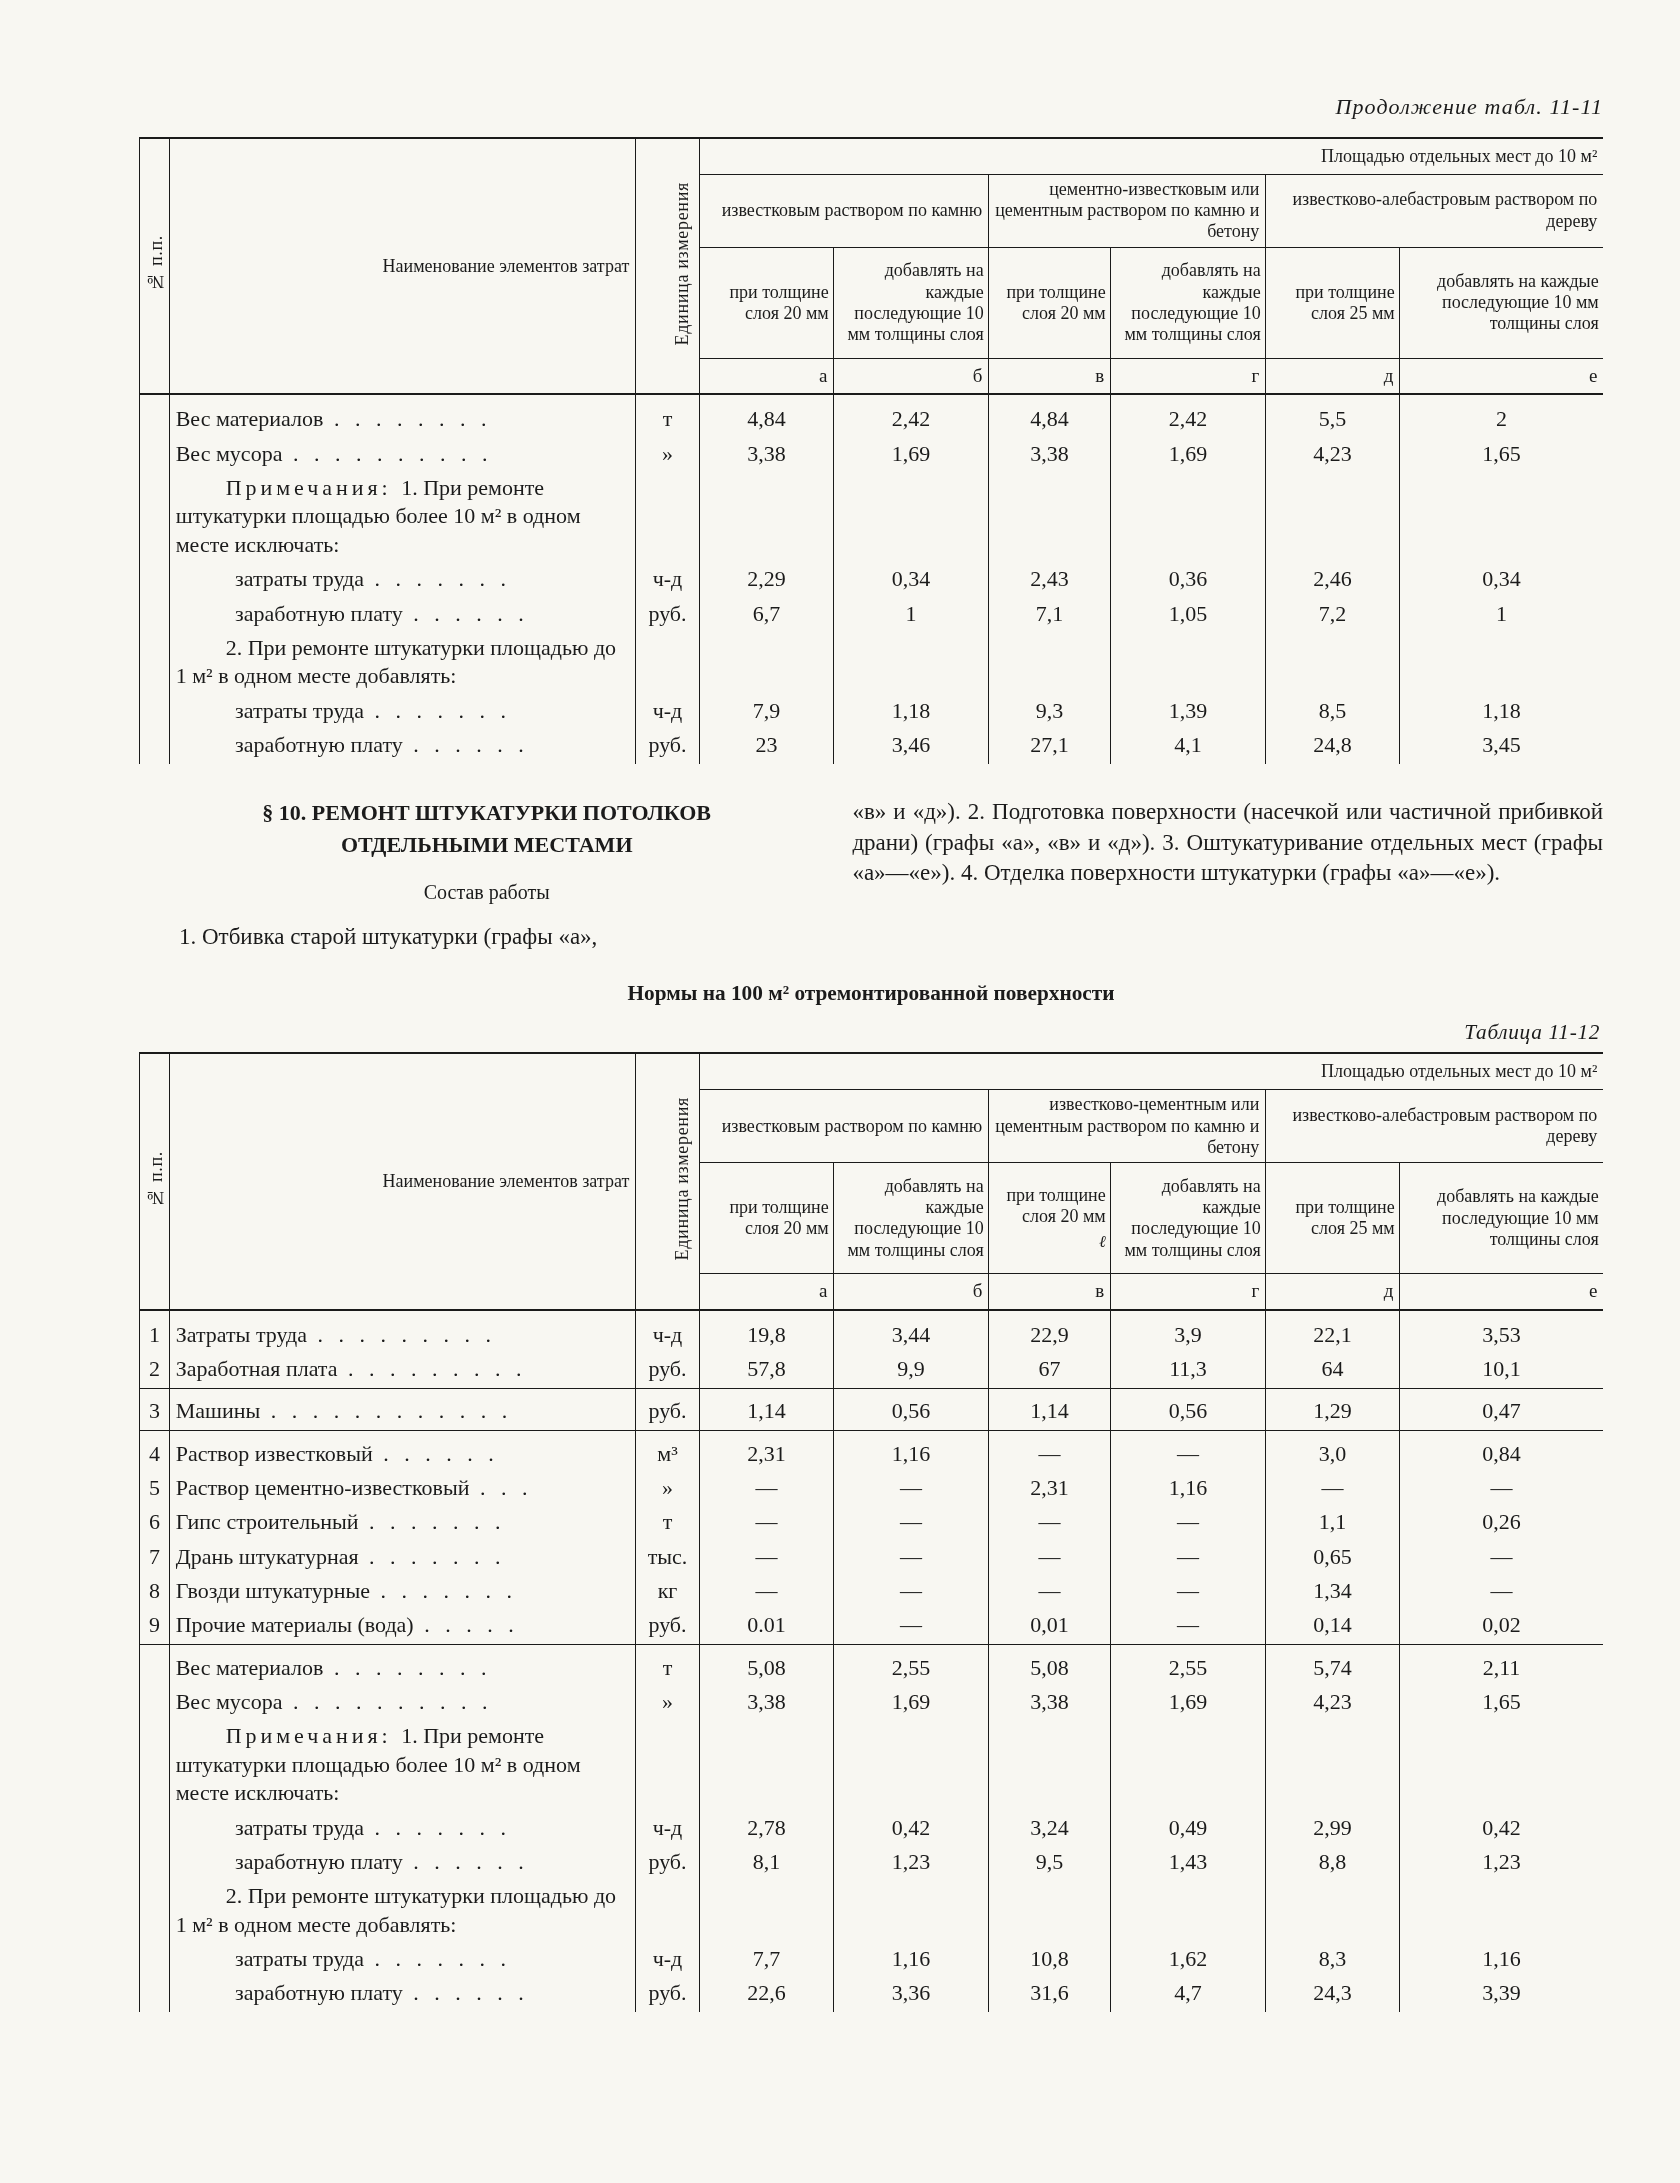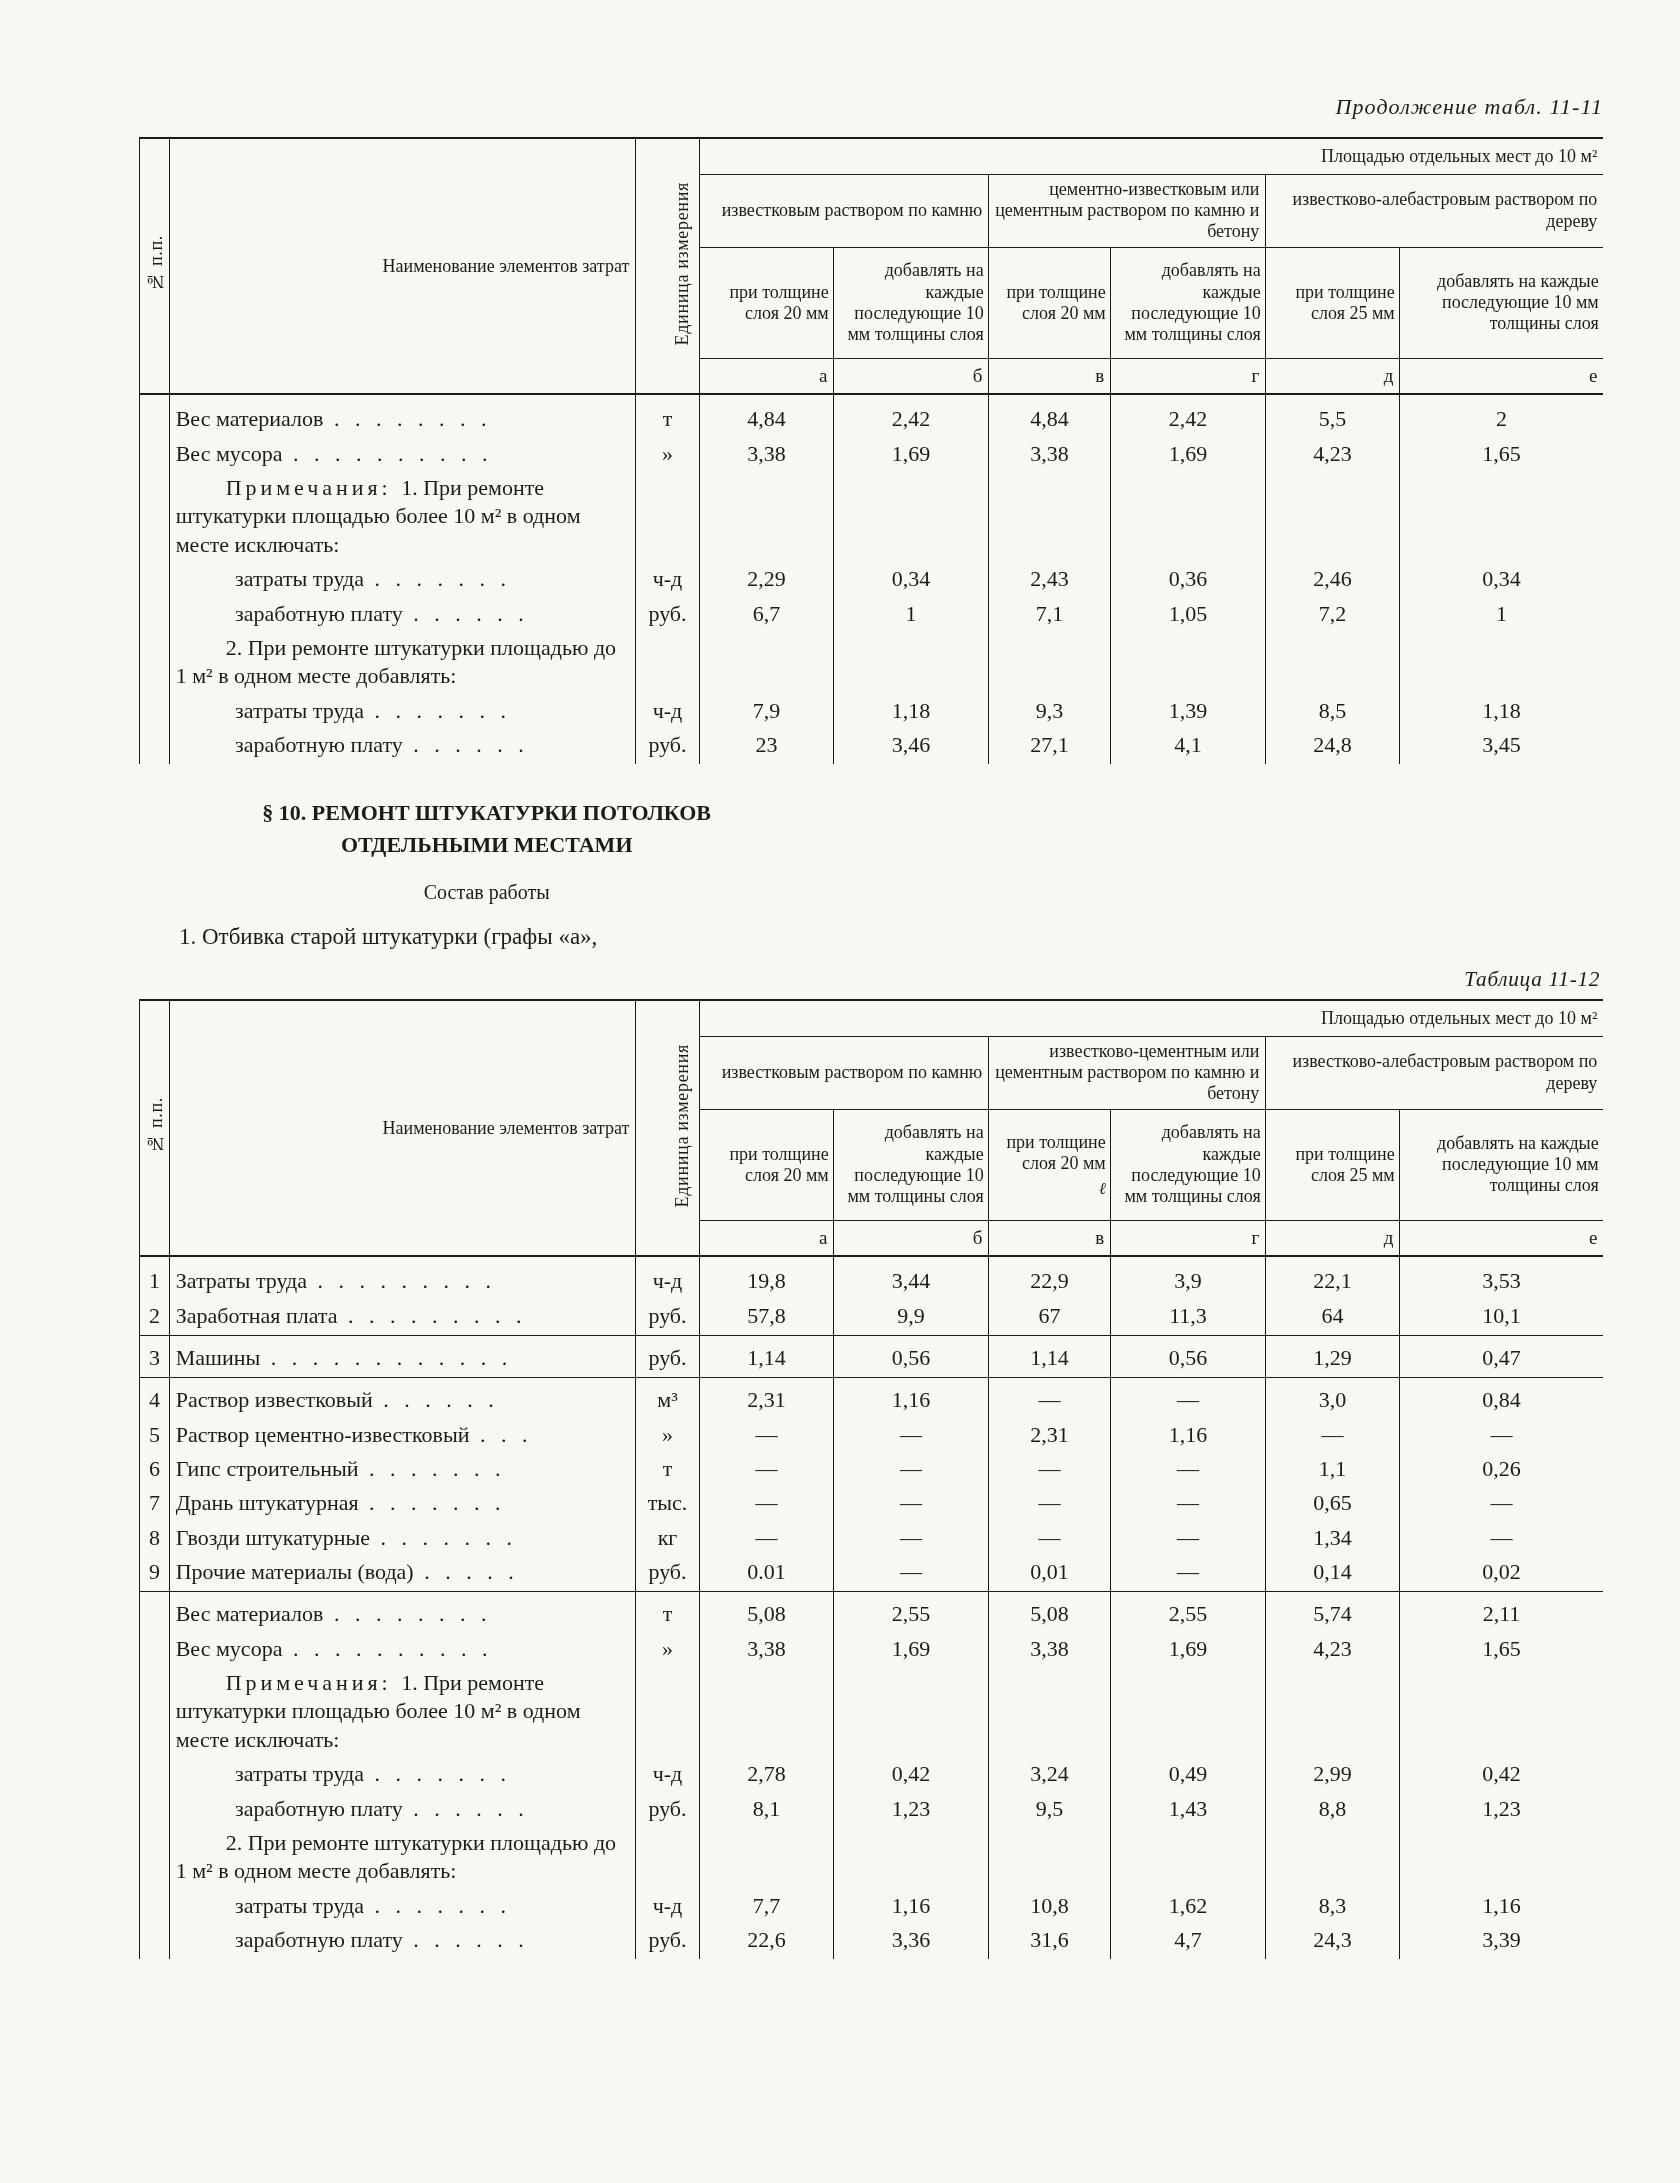--- a/index.html
+++ b/index.html
@@ -245,22 +245,26 @@
 
   <div class="two-col">
     <div class="col-left">
       <div class="sec-title">
         <div>§ 10. РЕМОНТ ШТУКАТУРКИ ПОТОЛКОВ</div>
         <div>ОТДЕЛЬНЫМИ МЕСТАМИ</div>
       </div>
       <div class="sec-subtitle">Состав работы</div>
       <p class="para">1. Отбивка старой штукатурки (графы «а»,</p>
     </div>
+    <div class="col-right">
+      <p class="para">«в» и «д»). 2. Подготовка поверхности (насечкой или частичной прибивкой драни) (графы «а», «в» и «д»). 3. Оштукатуривание отдельных мест (графы «а»—«е»). 4. Отделка поверхности штукатурки (графы «а»—«е»).</p>
+    </div>
   </div>
 
+  <div class="norms-line">Нормы на 100 м² отремонтированной поверхности</div>
   <div class="tbl-caption">Таблица 11-12</div>
 
   <table class="norm-table">
     <colgroup>
       <col class="c-no">
         <col class="c-name">
         <col class="c-unit">
       <col class="c-a">
         <col class="c-b">
         <col class="c-v">

